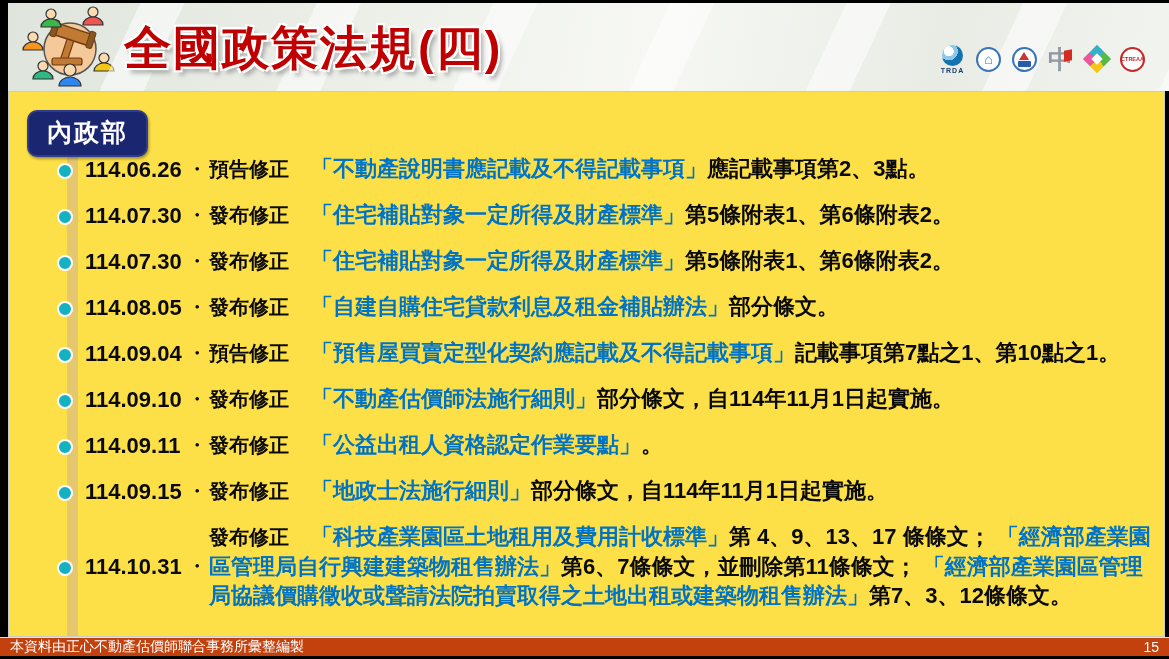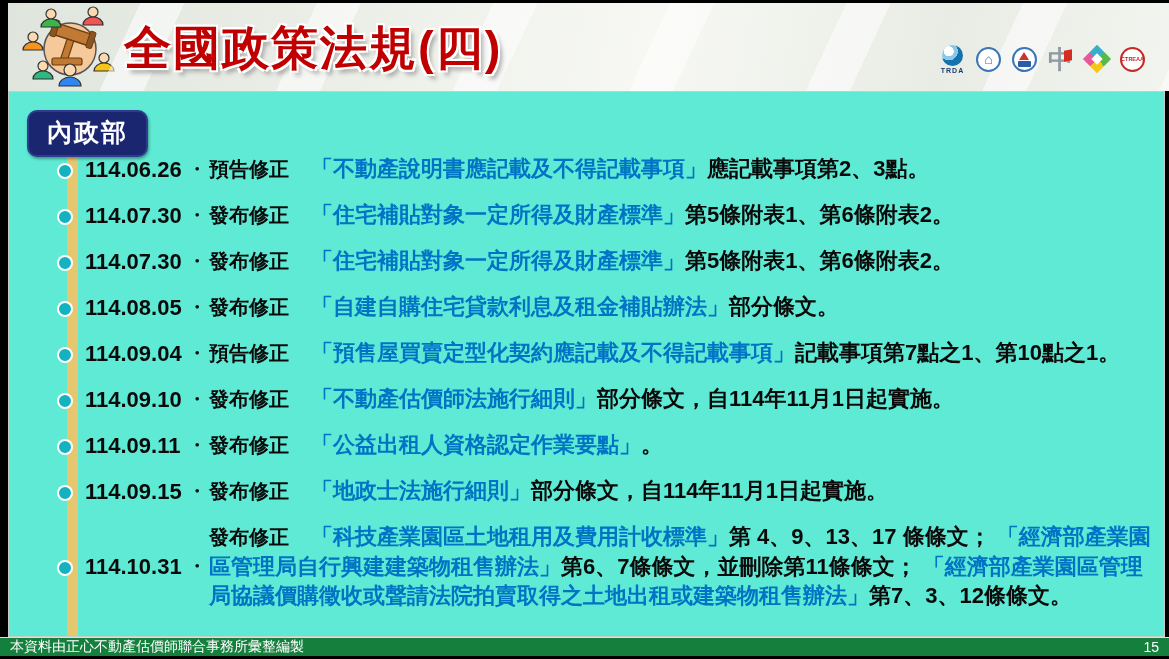--- a/index.html
+++ b/index.html
@@ -40,38 +40,38 @@
     background:#d42b22; transform:skewY(-10deg); }
   .lg-diamond { width:20px; height:20px; transform:rotate(45deg); position:relative;
     background:conic-gradient(#57b947 0 25%, #f5c518 0 50%, #e8589a 0 75%, #35b0c8 0); }
   .lg-diamond::after { content:""; position:absolute; inset:6px; background:#fff; }
   .lg-ctreaa { width:25px; height:25px; border-radius:50%; border:2px solid #c62828;
     background:#fff; color:#c62828; font-size:5.5px; font-weight:bold; letter-spacing:0;
     display:flex; align-items:center; justify-content:center; }
 
   
   .panel { position:absolute; left:8px; top:91px; width:1157px; height:546px;
-    background:#5eead4; border:1px solid #c9cdc9; overflow:hidden; }
+    background:#fde047; border:1px solid #c9cdc9; overflow:hidden; }
   .badge { position:absolute; left:18px; top:18px; background:#1b2671; color:#fff;
     font-size:25px; font-weight:bold; letter-spacing:2px; padding:4px 18px 6px;
     border-radius:10px; border:2px solid #2f3b8e; box-shadow:1px 2px 3px rgba(0,0,0,.35); }
   .tl-line { position:absolute; left:58px; top:58px; width:11px; height:488px; background:#e5c76f; }
   .tl-list { position:absolute; left:48px; top:62px; width:1100px; }
   .tl-row { display:flex; align-items:center; margin-bottom:16px; line-height:29px; }
   .bullet { flex:0 0 auto; width:10px; height:10px; margin:4px 0 0 2px; background:#fff;
     border:6px solid #14b1c0; border-radius:50%; box-shadow:0 0 0 2px #fff; }
   .dt { flex:0 0 100px; margin-left:14px; font-size:22px; font-weight:bold; color:#0a0a0a; white-space:nowrap; }
   .sep { flex:0 0 24px; text-align:center; font-size:18px; font-weight:bold; color:#0a0a0a; }
   .act { font-size:20px; font-weight:bold; color:#0a0a0a; white-space:nowrap; margin-right:22px; }
   .txt { flex:1 1 auto; font-size:22px; font-weight:bold; }
   .seg-blue { color:#0073c4; }
   .seg-black { color:#0a0a0a; }
 
   
-  .footer { position:absolute; left:0; bottom:3px; width:1169px; height:19px; background:#15803d;
+  .footer { position:absolute; left:0; bottom:3px; width:1169px; height:19px; background:#c2410c;
     border-top:1px solid #ffd9a8; display:flex; justify-content:space-between; align-items:center;
     padding:0 10px; color:#fff; font-size:14px; }
 </style>
 </head>
 <body>
 
 <div class="slide">
 
   <div class="header">
     <div class="hdr-icon">

